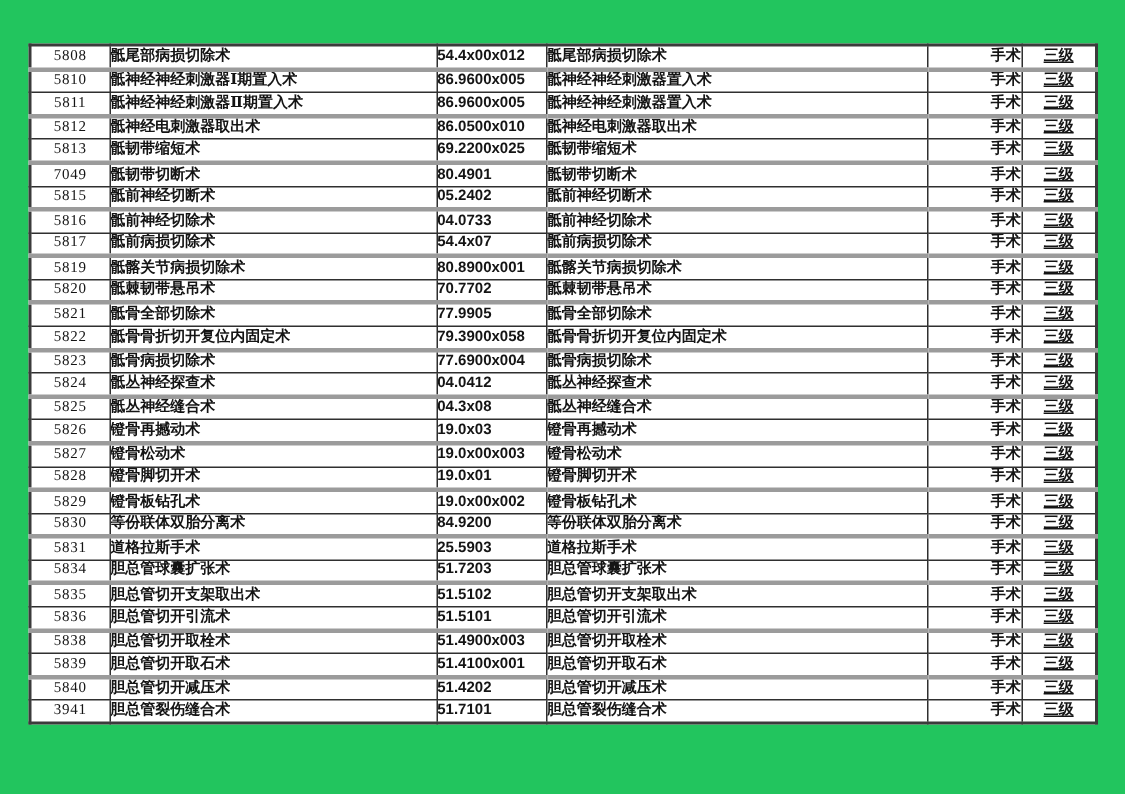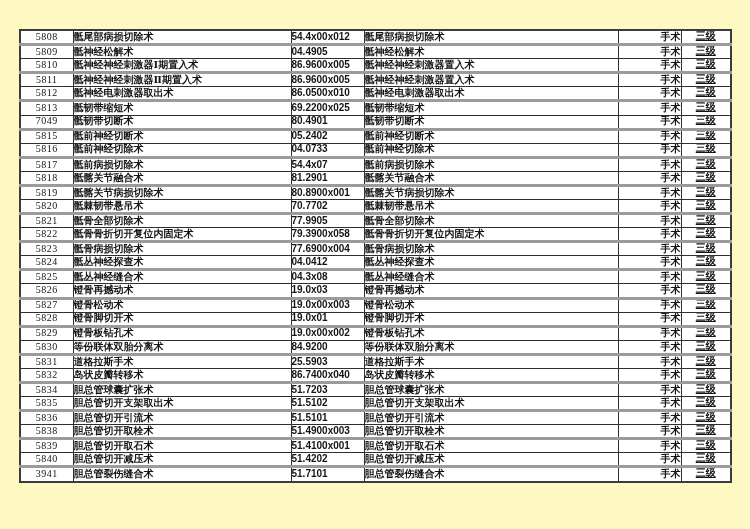--- a/index.html
+++ b/index.html
@@ -5,21 +5,21 @@
   html, body {
     margin: 0;
     padding: 0;
     background: #fdfdfd;
     font-family: "Liberation Serif", "DejaVu Serif", serif;
   }
   .page {
     position: relative;
     width: 750px;
     height: 529px;
-    background: #fef9c3;
+    background: #22c55e;
     overflow: hidden;
   }
   table.proc-table {
     position: absolute;
     left: 19px;
     top: 29px;
     width: 711px;
     height: 454px;
     border-collapse: collapse;
     table-layout: fixed;
@@ -59,21 +59,20 @@
     font-size: 10px;
   }
   .c-type {
     text-align: right;
     font-weight: 600;
   }
   .c-level {
     text-align: center;
     font-weight: 600;
     text-decoration: underline;
-    font-family: Liberation Mono, monospace;
   }
 </style>
 </head>
 <body>
 
 <div class="page">
   <table class="proc-table">
     <colgroup>
       <col style="width:53px">
       <col style="width:218px">
@@ -85,28 +84,20 @@
     <tbody id="rows">
   <tr>
     <td class="c-no">5808</td>
     <td class="c-name">骶尾部病损切除术</td>
     <td class="c-code">54.4x00x012</td>
     <td class="c-name2">骶尾部病损切除术</td>
     <td class="c-type">手术</td>
     <td class="c-level">三级</td>
   </tr>
 
-  <tr>
-    <td class="c-no">5809</td>
-    <td class="c-name">骶神经松解术</td>
-    <td class="c-code">04.4905</td>
-    <td class="c-name2">骶神经松解术</td>
-    <td class="c-type">手术</td>
-    <td class="c-level">三级</td>
-  </tr>
 
   <tr>
     <td class="c-no">5810</td>
     <td class="c-name">骶神经神经刺激器Ⅰ期置入术</td>
     <td class="c-code">86.9600x005</td>
     <td class="c-name2">骶神经神经刺激器置入术</td>
     <td class="c-type">手术</td>
     <td class="c-level">三级</td>
   </tr>
 
@@ -166,28 +157,20 @@
 
   <tr>
     <td class="c-no">5817</td>
     <td class="c-name">骶前病损切除术</td>
     <td class="c-code">54.4x07</td>
     <td class="c-name2">骶前病损切除术</td>
     <td class="c-type">手术</td>
     <td class="c-level">三级</td>
   </tr>
 
-  <tr>
-    <td class="c-no">5818</td>
-    <td class="c-name">骶髂关节融合术</td>
-    <td class="c-code">81.2901</td>
-    <td class="c-name2">骶髂关节融合术</td>
-    <td class="c-type">手术</td>
-    <td class="c-level">三级</td>
-  </tr>
 
   <tr>
     <td class="c-no">5819</td>
     <td class="c-name">骶髂关节病损切除术</td>
     <td class="c-code">80.8900x001</td>
     <td class="c-name2">骶髂关节病损切除术</td>
     <td class="c-type">手术</td>
     <td class="c-level">三级</td>
   </tr>
 
@@ -292,28 +275,20 @@
 
   <tr>
     <td class="c-no">5831</td>
     <td class="c-name">道格拉斯手术</td>
     <td class="c-code">25.5903</td>
     <td class="c-name2">道格拉斯手术</td>
     <td class="c-type">手术</td>
     <td class="c-level">三级</td>
   </tr>
 
-  <tr>
-    <td class="c-no">5832</td>
-    <td class="c-name">岛状皮瓣转移术</td>
-    <td class="c-code">86.7400x040</td>
-    <td class="c-name2">岛状皮瓣转移术</td>
-    <td class="c-type">手术</td>
-    <td class="c-level">三级</td>
-  </tr>
 
 
   <tr>
     <td class="c-no">5834</td>
     <td class="c-name">胆总管球囊扩张术</td>
     <td class="c-code">51.7203</td>
     <td class="c-name2">胆总管球囊扩张术</td>
     <td class="c-type">手术</td>
     <td class="c-level">三级</td>
   </tr>

